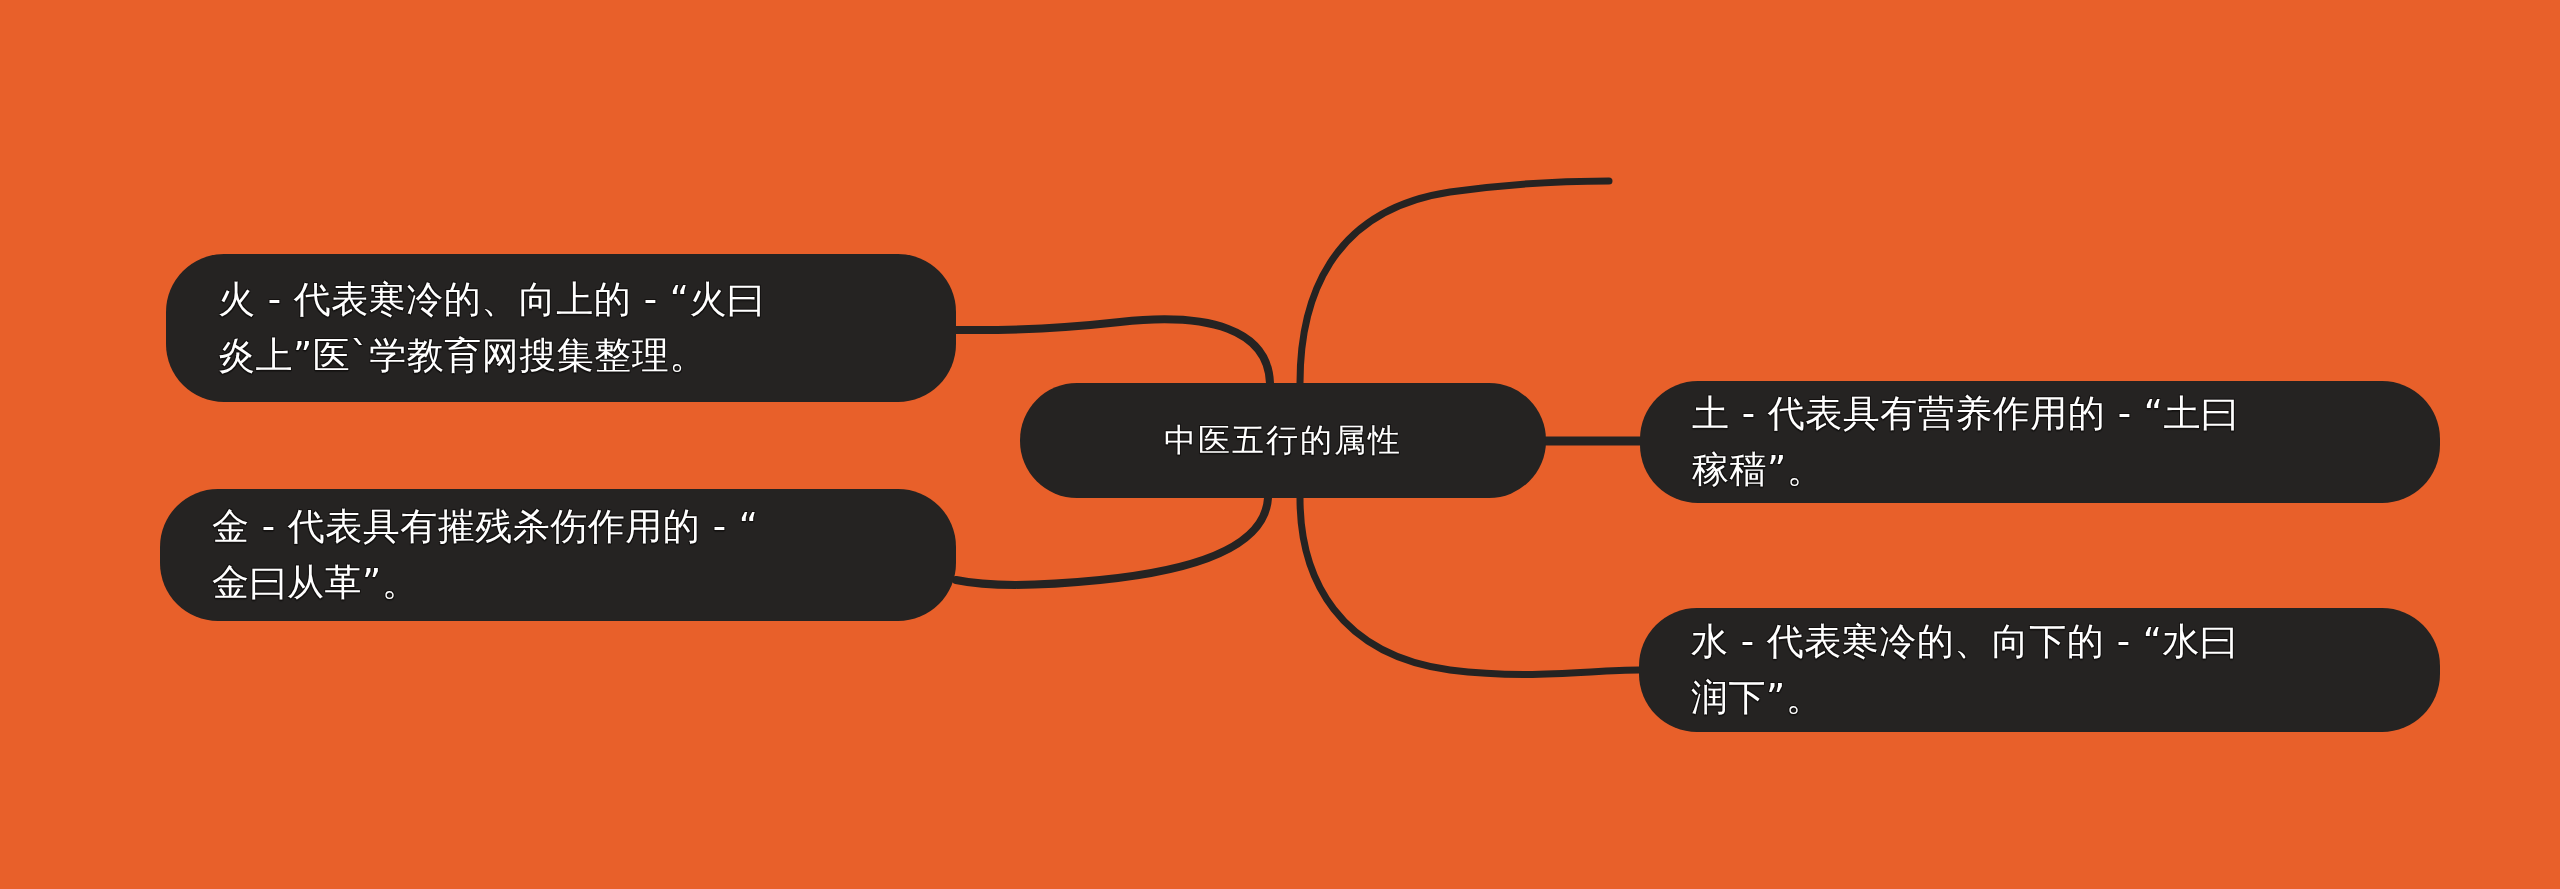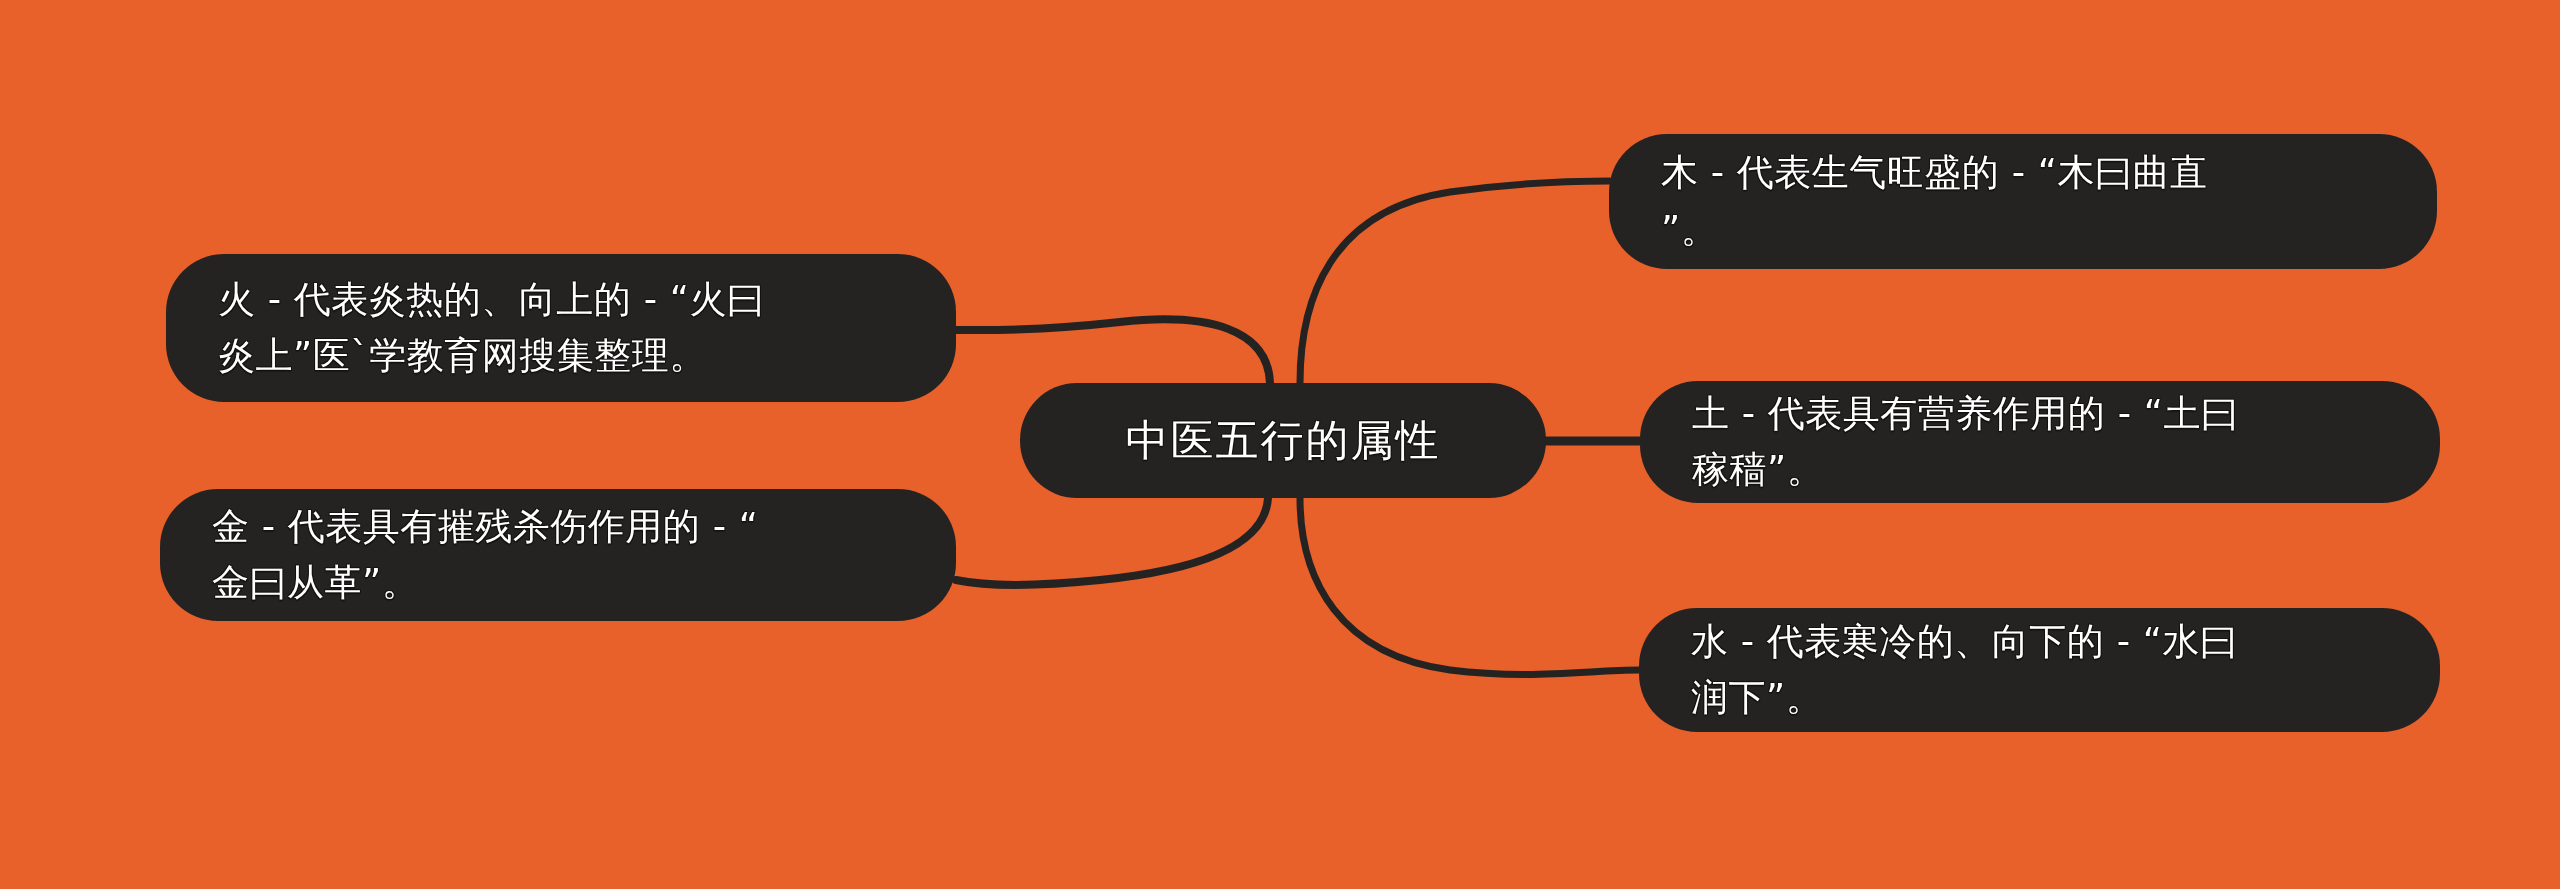--- a/index.html
+++ b/index.html
@@ -50,21 +50,21 @@
   
   #node-center {
     left: 1020px;
     top: 383px;
     width: 526px;
     height: 115px;
     border-radius: 57px;
     justify-content: center;
   }
   #node-center .node-text {
-    font-size: 43px;
+    font-size: 32px;
     letter-spacing: 2px;
     line-height: 1.2;
   }
 
   
   #node-fire {
     left: 166px;
     top: 254px;
     width: 790px;
     height: 148px;
@@ -117,33 +117,29 @@
     <path d="M 1270 383 C 1268 330 1210 312 1120 322 C 1030 332 980 330 956 330" fill="none" stroke="#252322" stroke-width="8" stroke-linecap="round"></path>
 
     <path d="M 1268 498 C 1265 545 1200 570 1100 580 C 1010 589 975 584 956 580" fill="none" stroke="#252322" stroke-width="8" stroke-linecap="round"></path>
   </svg>
 
   <div class="node" id="node-center">
     <span class="node-text">中医五行的属性</span>
   </div>
 
   <div class="node" id="node-fire">
-    <span class="node-text">火 - 代表炎热的、向上的 - “火曰
+    <span class="node-text">火 - 代表寒冷的、向上的 - “火曰
 炎上”医`学教育网搜集整理。</span>
   </div>
 
   <div class="node" id="node-metal">
     <span class="node-text">金 - 代表具有摧残杀伤作用的 - “
 金曰从革”。</span>
   </div>
 
-  <div class="node" id="node-wood">
-    <span class="node-text">木 - 代表生气旺盛的 - “木曰曲直
-”。</span>
-  </div>
 
   <div class="node" id="node-earth">
     <span class="node-text">土 - 代表具有营养作用的 - “土曰
 稼穑”。</span>
   </div>
 
   <div class="node" id="node-water">
     <span class="node-text">水 - 代表寒冷的、向下的 - “水曰
 润下”。</span>
   </div>

